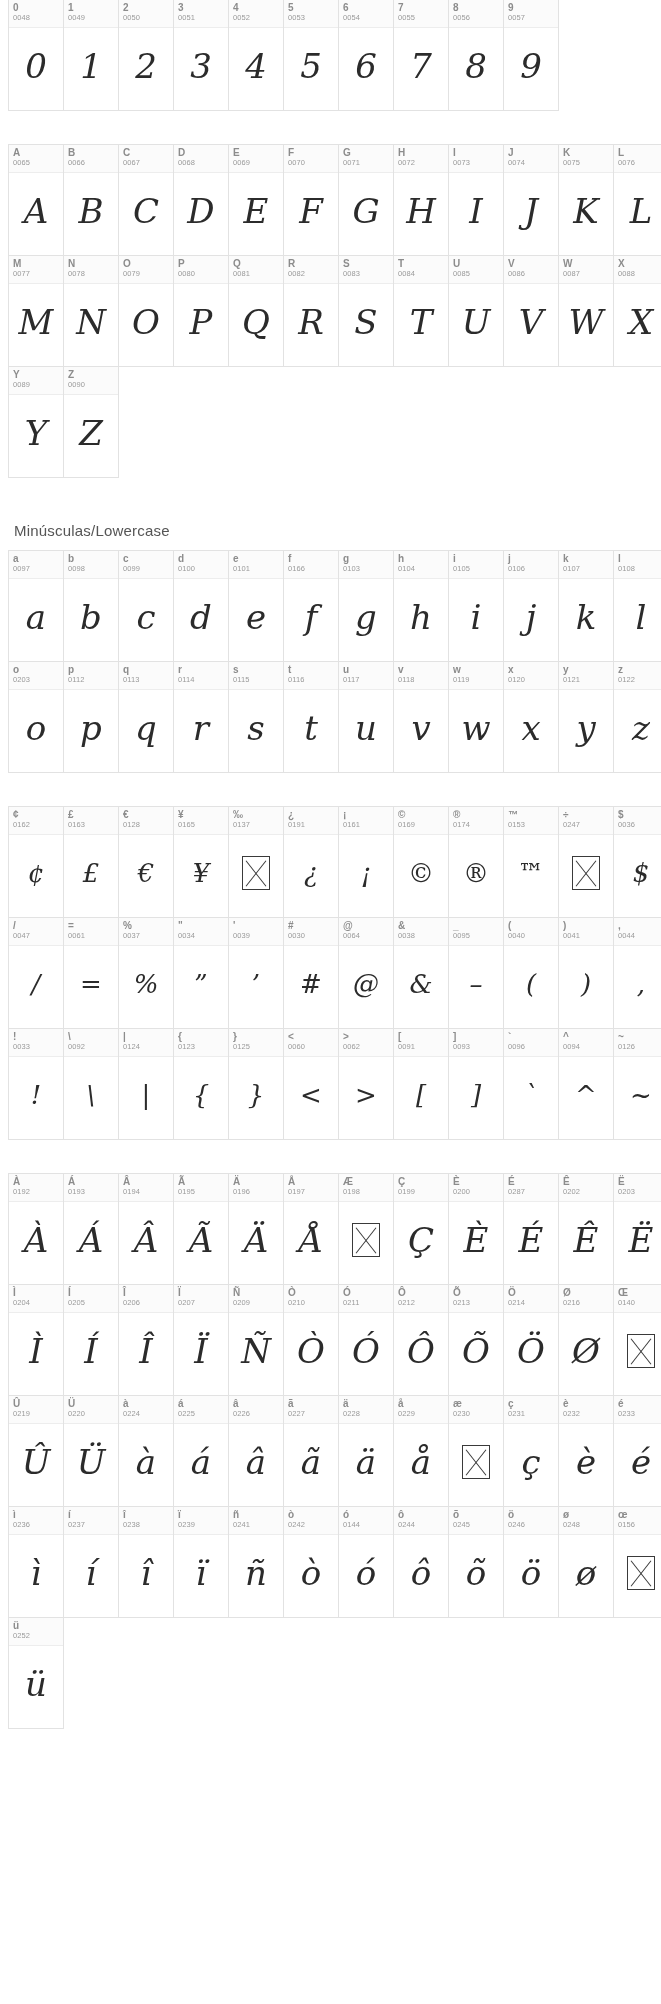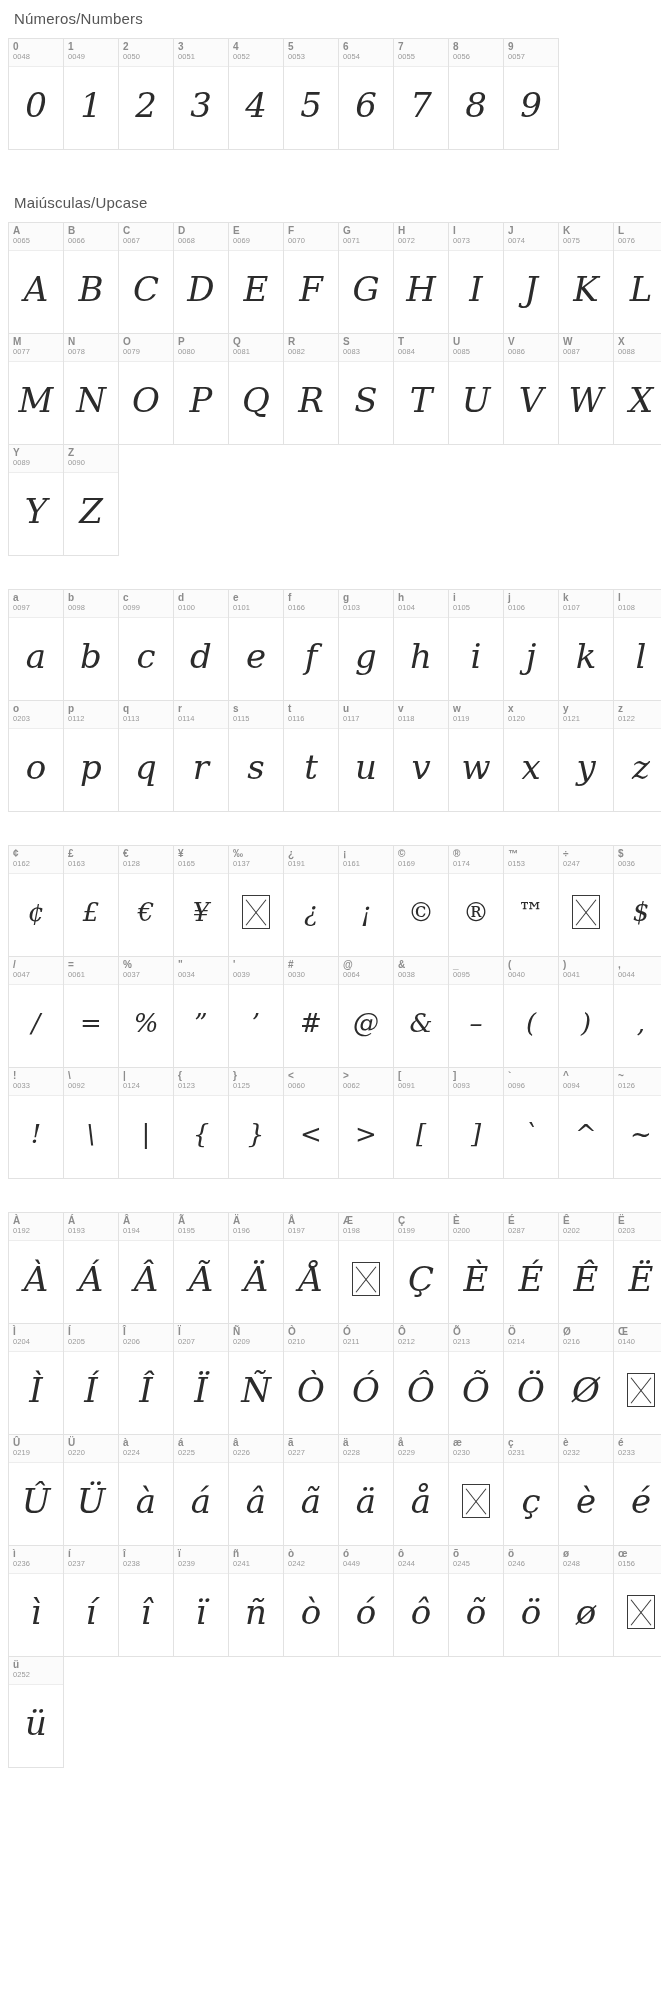--- a/index.html
+++ b/index.html
@@ -107,21 +107,20 @@
   }
   .glyph-missing::before { transform: rotate(52deg) scaleX(1.25); }
   .glyph-missing::after  { transform: rotate(-52deg) scaleX(1.25); }
 </style>
 </head>
 <body>
 
 <div class="page">
   <div id="sections-root">
       <div class="section">
-        <div class="section-title">Números/Numbers</div>
         <div class="grid">
           <div class="row">
             <div class="cell">
               <div class="cell-head">
                 <span class="cell-char-label">0</span>
                 <span class="cell-code">0048</span>
               </div>
               <div class="cell-glyph">0</div>
             </div>
             <div class="cell">
@@ -179,222 +178,222 @@
                 <span class="cell-code">0056</span>
               </div>
               <div class="cell-glyph">8</div>
             </div>
             <div class="cell">
               <div class="cell-head">
                 <span class="cell-char-label">9</span>
                 <span class="cell-code">0057</span>
               </div>
               <div class="cell-glyph">9</div>
-            </div>
-          </div>
-        </div>
-      </div>
-      <div class="section">
-        <div class="section-title">Maiúsculas/Upcase</div>
-        <div class="grid">
-          <div class="row">
-            <div class="cell">
-              <div class="cell-head">
-                <span class="cell-char-label">A</span>
-                <span class="cell-code">0065</span>
-              </div>
-              <div class="cell-glyph">A</div>
-            </div>
-            <div class="cell">
-              <div class="cell-head">
-                <span class="cell-char-label">B</span>
-                <span class="cell-code">0066</span>
-              </div>
-              <div class="cell-glyph">B</div>
-            </div>
-            <div class="cell">
-              <div class="cell-head">
-                <span class="cell-char-label">C</span>
-                <span class="cell-code">0067</span>
-              </div>
-              <div class="cell-glyph">C</div>
-            </div>
-            <div class="cell">
-              <div class="cell-head">
-                <span class="cell-char-label">D</span>
-                <span class="cell-code">0068</span>
-              </div>
-              <div class="cell-glyph">D</div>
-            </div>
-            <div class="cell">
-              <div class="cell-head">
-                <span class="cell-char-label">E</span>
-                <span class="cell-code">0069</span>
-              </div>
-              <div class="cell-glyph">E</div>
-            </div>
-            <div class="cell">
-              <div class="cell-head">
-                <span class="cell-char-label">F</span>
-                <span class="cell-code">0070</span>
-              </div>
-              <div class="cell-glyph">F</div>
-            </div>
-            <div class="cell">
-              <div class="cell-head">
-                <span class="cell-char-label">G</span>
-                <span class="cell-code">0071</span>
-              </div>
-              <div class="cell-glyph">G</div>
-            </div>
-            <div class="cell">
-              <div class="cell-head">
-                <span class="cell-char-label">H</span>
-                <span class="cell-code">0072</span>
-              </div>
-              <div class="cell-glyph">H</div>
-            </div>
-            <div class="cell">
-              <div class="cell-head">
-                <span class="cell-char-label">I</span>
-                <span class="cell-code">0073</span>
-              </div>
-              <div class="cell-glyph">I</div>
-            </div>
-            <div class="cell">
-              <div class="cell-head">
-                <span class="cell-char-label">J</span>
-                <span class="cell-code">0074</span>
-              </div>
-              <div class="cell-glyph">J</div>
-            </div>
-            <div class="cell">
-              <div class="cell-head">
-                <span class="cell-char-label">K</span>
-                <span class="cell-code">0075</span>
-              </div>
-              <div class="cell-glyph">K</div>
-            </div>
-            <div class="cell">
-              <div class="cell-head">
-                <span class="cell-char-label">L</span>
-                <span class="cell-code">0076</span>
-              </div>
-              <div class="cell-glyph">L</div>
-            </div>
-          </div>
-          <div class="row">
-            <div class="cell">
-              <div class="cell-head">
-                <span class="cell-char-label">M</span>
-                <span class="cell-code">0077</span>
-              </div>
-              <div class="cell-glyph">M</div>
-            </div>
-            <div class="cell">
-              <div class="cell-head">
-                <span class="cell-char-label">N</span>
-                <span class="cell-code">0078</span>
-              </div>
-              <div class="cell-glyph">N</div>
-            </div>
-            <div class="cell">
-              <div class="cell-head">
-                <span class="cell-char-label">O</span>
-                <span class="cell-code">0079</span>
-              </div>
-              <div class="cell-glyph">O</div>
-            </div>
-            <div class="cell">
-              <div class="cell-head">
-                <span class="cell-char-label">P</span>
-                <span class="cell-code">0080</span>
-              </div>
-              <div class="cell-glyph">P</div>
-            </div>
-            <div class="cell">
-              <div class="cell-head">
-                <span class="cell-char-label">Q</span>
-                <span class="cell-code">0081</span>
-              </div>
-              <div class="cell-glyph">Q</div>
-            </div>
-            <div class="cell">
-              <div class="cell-head">
-                <span class="cell-char-label">R</span>
-                <span class="cell-code">0082</span>
-              </div>
-              <div class="cell-glyph">R</div>
-            </div>
-            <div class="cell">
-              <div class="cell-head">
-                <span class="cell-char-label">S</span>
-                <span class="cell-code">0083</span>
-              </div>
-              <div class="cell-glyph">S</div>
-            </div>
-            <div class="cell">
-              <div class="cell-head">
-                <span class="cell-char-label">T</span>
-                <span class="cell-code">0084</span>
-              </div>
-              <div class="cell-glyph">T</div>
-            </div>
-            <div class="cell">
-              <div class="cell-head">
-                <span class="cell-char-label">U</span>
-                <span class="cell-code">0085</span>
-              </div>
-              <div class="cell-glyph">U</div>
-            </div>
-            <div class="cell">
-              <div class="cell-head">
-                <span class="cell-char-label">V</span>
-                <span class="cell-code">0086</span>
-              </div>
-              <div class="cell-glyph">V</div>
-            </div>
-            <div class="cell">
-              <div class="cell-head">
-                <span class="cell-char-label">W</span>
-                <span class="cell-code">0087</span>
-              </div>
-              <div class="cell-glyph">W</div>
-            </div>
-            <div class="cell">
-              <div class="cell-head">
-                <span class="cell-char-label">X</span>
-                <span class="cell-code">0088</span>
-              </div>
-              <div class="cell-glyph">X</div>
-            </div>
-          </div>
-          <div class="row">
-            <div class="cell">
-              <div class="cell-head">
-                <span class="cell-char-label">Y</span>
-                <span class="cell-code">0089</span>
-              </div>
-              <div class="cell-glyph">Y</div>
-            </div>
-            <div class="cell">
-              <div class="cell-head">
-                <span class="cell-char-label">Z</span>
-                <span class="cell-code">0090</span>
-              </div>
-              <div class="cell-glyph">Z</div>
             </div>
           </div>
         </div>
       </div>
       <div class="section">
         <div class="grid">
           <div class="row">
             <div class="cell">
               <div class="cell-head">
+                <span class="cell-char-label">A</span>
+                <span class="cell-code">0065</span>
+              </div>
+              <div class="cell-glyph">A</div>
+            </div>
+            <div class="cell">
+              <div class="cell-head">
+                <span class="cell-char-label">B</span>
+                <span class="cell-code">0066</span>
+              </div>
+              <div class="cell-glyph">B</div>
+            </div>
+            <div class="cell">
+              <div class="cell-head">
+                <span class="cell-char-label">C</span>
+                <span class="cell-code">0067</span>
+              </div>
+              <div class="cell-glyph">C</div>
+            </div>
+            <div class="cell">
+              <div class="cell-head">
+                <span class="cell-char-label">D</span>
+                <span class="cell-code">0068</span>
+              </div>
+              <div class="cell-glyph">D</div>
+            </div>
+            <div class="cell">
+              <div class="cell-head">
+                <span class="cell-char-label">E</span>
+                <span class="cell-code">0069</span>
+              </div>
+              <div class="cell-glyph">E</div>
+            </div>
+            <div class="cell">
+              <div class="cell-head">
+                <span class="cell-char-label">F</span>
+                <span class="cell-code">0070</span>
+              </div>
+              <div class="cell-glyph">F</div>
+            </div>
+            <div class="cell">
+              <div class="cell-head">
+                <span class="cell-char-label">G</span>
+                <span class="cell-code">0071</span>
+              </div>
+              <div class="cell-glyph">G</div>
+            </div>
+            <div class="cell">
+              <div class="cell-head">
+                <span class="cell-char-label">H</span>
+                <span class="cell-code">0072</span>
+              </div>
+              <div class="cell-glyph">H</div>
+            </div>
+            <div class="cell">
+              <div class="cell-head">
+                <span class="cell-char-label">I</span>
+                <span class="cell-code">0073</span>
+              </div>
+              <div class="cell-glyph">I</div>
+            </div>
+            <div class="cell">
+              <div class="cell-head">
+                <span class="cell-char-label">J</span>
+                <span class="cell-code">0074</span>
+              </div>
+              <div class="cell-glyph">J</div>
+            </div>
+            <div class="cell">
+              <div class="cell-head">
+                <span class="cell-char-label">K</span>
+                <span class="cell-code">0075</span>
+              </div>
+              <div class="cell-glyph">K</div>
+            </div>
+            <div class="cell">
+              <div class="cell-head">
+                <span class="cell-char-label">L</span>
+                <span class="cell-code">0076</span>
+              </div>
+              <div class="cell-glyph">L</div>
+            </div>
+          </div>
+          <div class="row">
+            <div class="cell">
+              <div class="cell-head">
+                <span class="cell-char-label">M</span>
+                <span class="cell-code">0077</span>
+              </div>
+              <div class="cell-glyph">M</div>
+            </div>
+            <div class="cell">
+              <div class="cell-head">
+                <span class="cell-char-label">N</span>
+                <span class="cell-code">0078</span>
+              </div>
+              <div class="cell-glyph">N</div>
+            </div>
+            <div class="cell">
+              <div class="cell-head">
+                <span class="cell-char-label">O</span>
+                <span class="cell-code">0079</span>
+              </div>
+              <div class="cell-glyph">O</div>
+            </div>
+            <div class="cell">
+              <div class="cell-head">
+                <span class="cell-char-label">P</span>
+                <span class="cell-code">0080</span>
+              </div>
+              <div class="cell-glyph">P</div>
+            </div>
+            <div class="cell">
+              <div class="cell-head">
+                <span class="cell-char-label">Q</span>
+                <span class="cell-code">0081</span>
+              </div>
+              <div class="cell-glyph">Q</div>
+            </div>
+            <div class="cell">
+              <div class="cell-head">
+                <span class="cell-char-label">R</span>
+                <span class="cell-code">0082</span>
+              </div>
+              <div class="cell-glyph">R</div>
+            </div>
+            <div class="cell">
+              <div class="cell-head">
+                <span class="cell-char-label">S</span>
+                <span class="cell-code">0083</span>
+              </div>
+              <div class="cell-glyph">S</div>
+            </div>
+            <div class="cell">
+              <div class="cell-head">
+                <span class="cell-char-label">T</span>
+                <span class="cell-code">0084</span>
+              </div>
+              <div class="cell-glyph">T</div>
+            </div>
+            <div class="cell">
+              <div class="cell-head">
+                <span class="cell-char-label">U</span>
+                <span class="cell-code">0085</span>
+              </div>
+              <div class="cell-glyph">U</div>
+            </div>
+            <div class="cell">
+              <div class="cell-head">
+                <span class="cell-char-label">V</span>
+                <span class="cell-code">0086</span>
+              </div>
+              <div class="cell-glyph">V</div>
+            </div>
+            <div class="cell">
+              <div class="cell-head">
+                <span class="cell-char-label">W</span>
+                <span class="cell-code">0087</span>
+              </div>
+              <div class="cell-glyph">W</div>
+            </div>
+            <div class="cell">
+              <div class="cell-head">
+                <span class="cell-char-label">X</span>
+                <span class="cell-code">0088</span>
+              </div>
+              <div class="cell-glyph">X</div>
+            </div>
+          </div>
+          <div class="row">
+            <div class="cell">
+              <div class="cell-head">
+                <span class="cell-char-label">Y</span>
+                <span class="cell-code">0089</span>
+              </div>
+              <div class="cell-glyph">Y</div>
+            </div>
+            <div class="cell">
+              <div class="cell-head">
+                <span class="cell-char-label">Z</span>
+                <span class="cell-code">0090</span>
+              </div>
+              <div class="cell-glyph">Z</div>
+            </div>
+          </div>
+        </div>
+      </div>
+      <div class="section">
+        <div class="section-title">Minúsculas/Lowercase</div>
+        <div class="grid">
+          <div class="row">
+            <div class="cell">
+              <div class="cell-head">
                 <span class="cell-char-label">a</span>
                 <span class="cell-code">0097</span>
               </div>
               <div class="cell-glyph">a</div>
             </div>
             <div class="cell">
               <div class="cell-head">
                 <span class="cell-char-label">b</span>
                 <span class="cell-code">0098</span>
               </div>
@@ -1130,21 +1129,21 @@
             <div class="cell">
               <div class="cell-head">
                 <span class="cell-char-label">ò</span>
                 <span class="cell-code">0242</span>
               </div>
               <div class="cell-glyph">ò</div>
             </div>
             <div class="cell">
               <div class="cell-head">
                 <span class="cell-char-label">ó</span>
-                <span class="cell-code">0449</span>
+                <span class="cell-code">0144</span>
               </div>
               <div class="cell-glyph">ó</div>
             </div>
             <div class="cell">
               <div class="cell-head">
                 <span class="cell-char-label">ô</span>
                 <span class="cell-code">0244</span>
               </div>
               <div class="cell-glyph">ô</div>
             </div>

